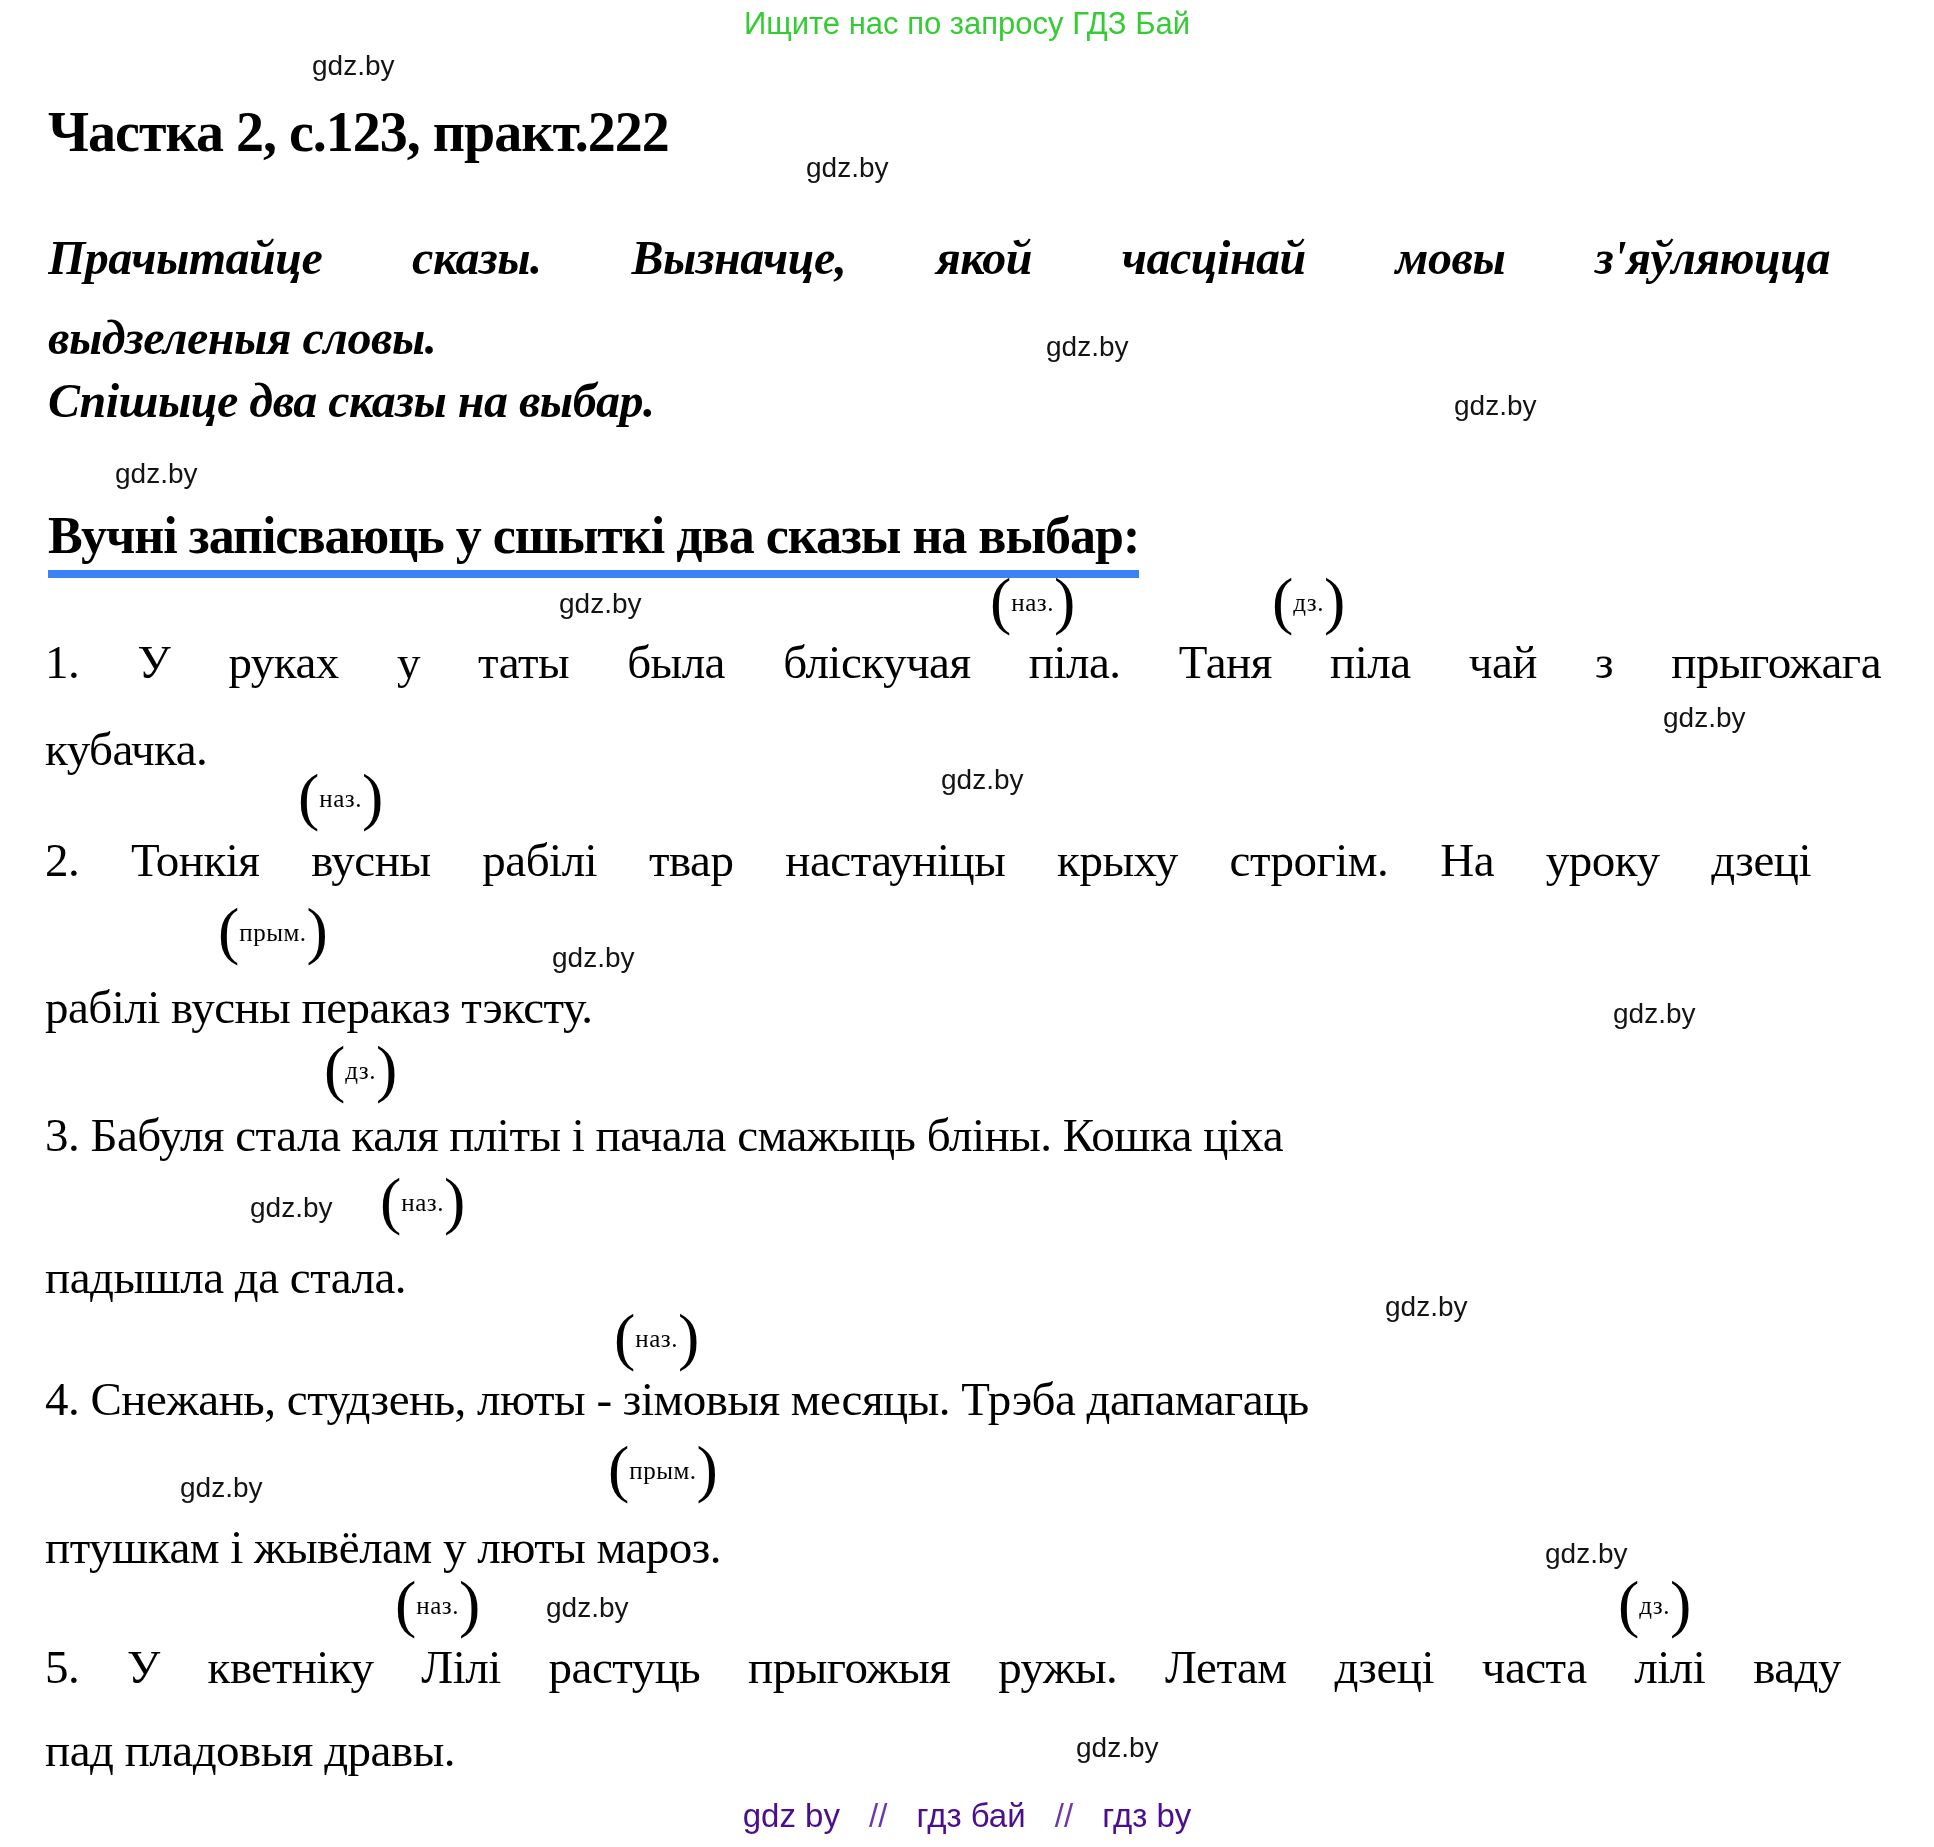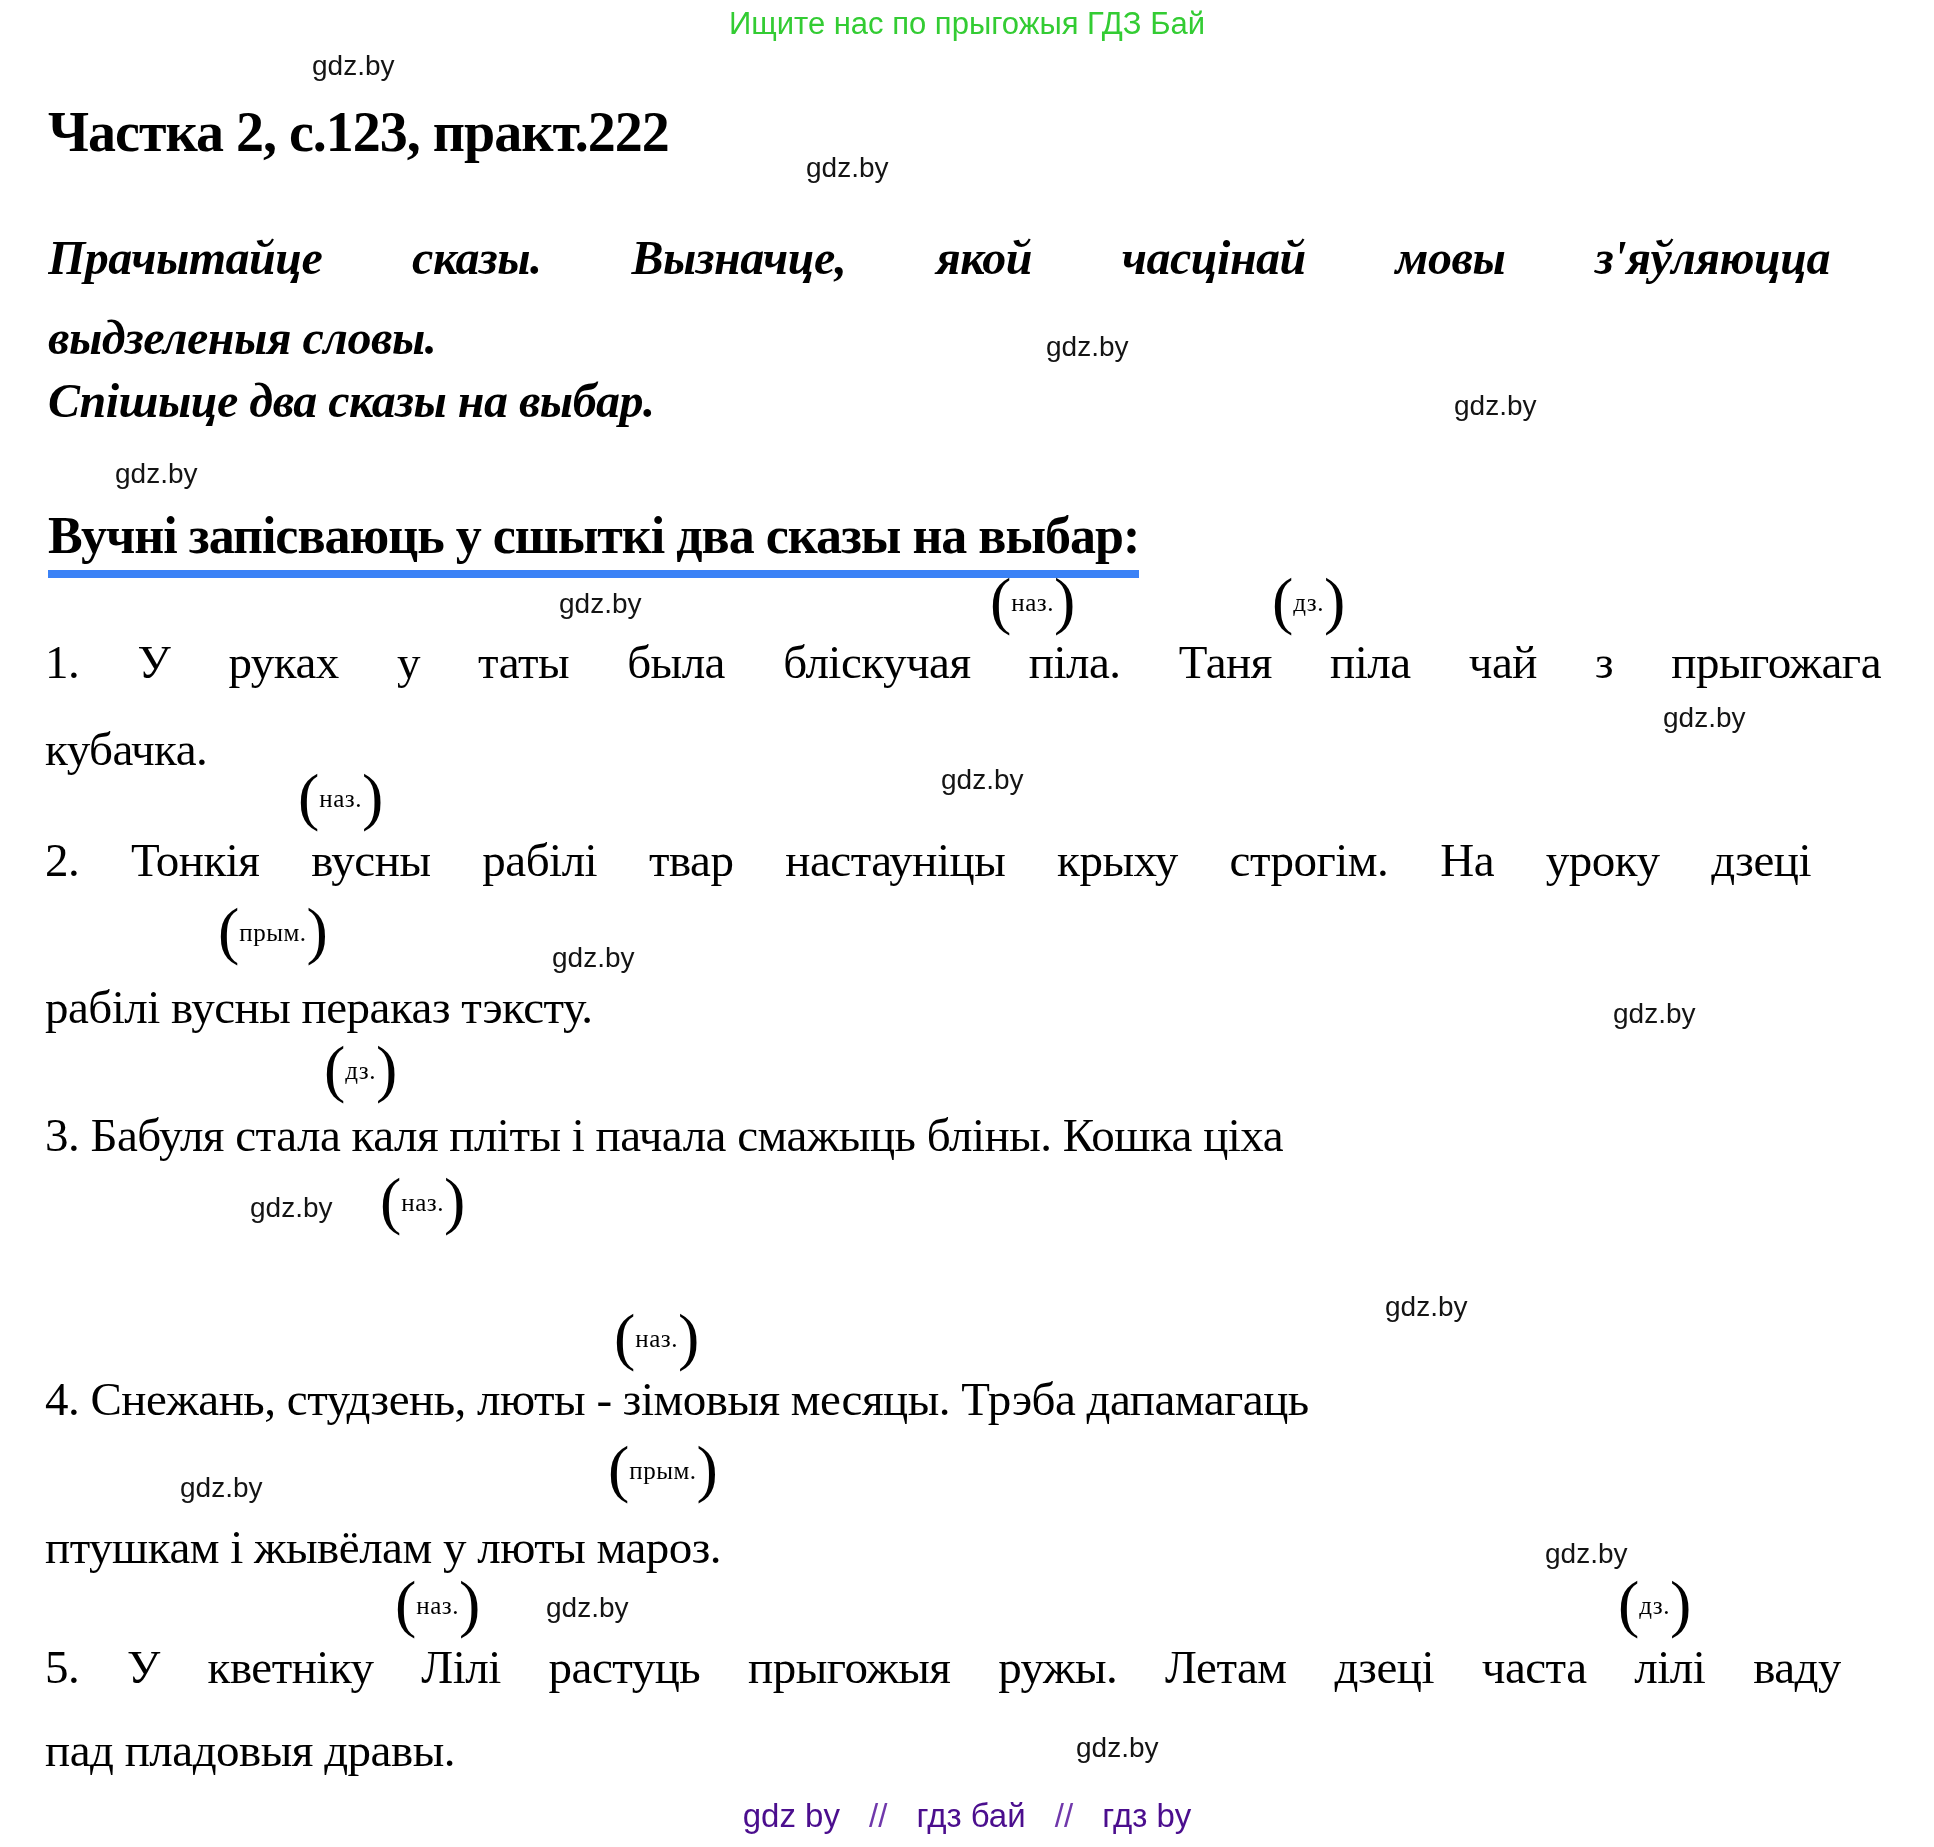--- a/index.html
+++ b/index.html
@@ -97,21 +97,21 @@
     color: #4b0e8e;
   }
   .footer .sl { color: #7038ab; margin: 0 14px; }
   .footer .seg { margin: 0 6px; }
 </style>
 </head>
 <body>
 
 <div id="page">
 
-  <div class="promo">Ищите нас по прыгожыя ГДЗ Бай</div>
+  <div class="promo">Ищите нас по запросу ГДЗ Бай</div>
 
   <div class="wm abs" style="left:312px; top:50px;">gdz.by</div>
 
   <div class="abs h1" style="left:48px; top:100px;">Частка 2, с.123, практ.222</div>
 
   <div class="wm abs" style="left:806px; top:152px;">gdz.by</div>
 
   <div class="abs task-line just" style="left:48px; top:233px; width:1782px;">Прачытайце сказы. Вызначце, якой часцінай мовы з'яўляюцца</div>
   <div class="abs task-line" style="left:48px; top:310px;">выдзеленыя словы.</div>
   <div class="wm abs" style="left:1046px; top:331px;">gdz.by</div>
@@ -166,20 +166,21 @@
 
   <div class="abs body-line" style="left:45px; top:1108px;">3. Бабуля стала каля пліты і пачала смажыць бліны. Кошка ціха</div>
 
   <div class="wm abs" style="left:250px; top:1192px;">gdz.by</div>
   <span class="ann" style="left:380px; top:1172px;">
     <span class="p">(</span>
     <span class="t">наз.</span>
     <span class="p">)</span>
   </span>
 
+  <div class="abs body-line" style="left:45px; top:1250px;">падышла да стала.</div>
   <div class="wm abs" style="left:1385px; top:1291px;">gdz.by</div>
 
   <span class="ann" style="left:614px; top:1308px;">
     <span class="p">(</span>
     <span class="t">наз.</span>
     <span class="p">)</span>
   </span>
 
   <div class="abs body-line" style="left:45px; top:1372px;">4. Снежань, студзень, люты - зімовыя месяцы. Трэба дапамагаць</div>
 

